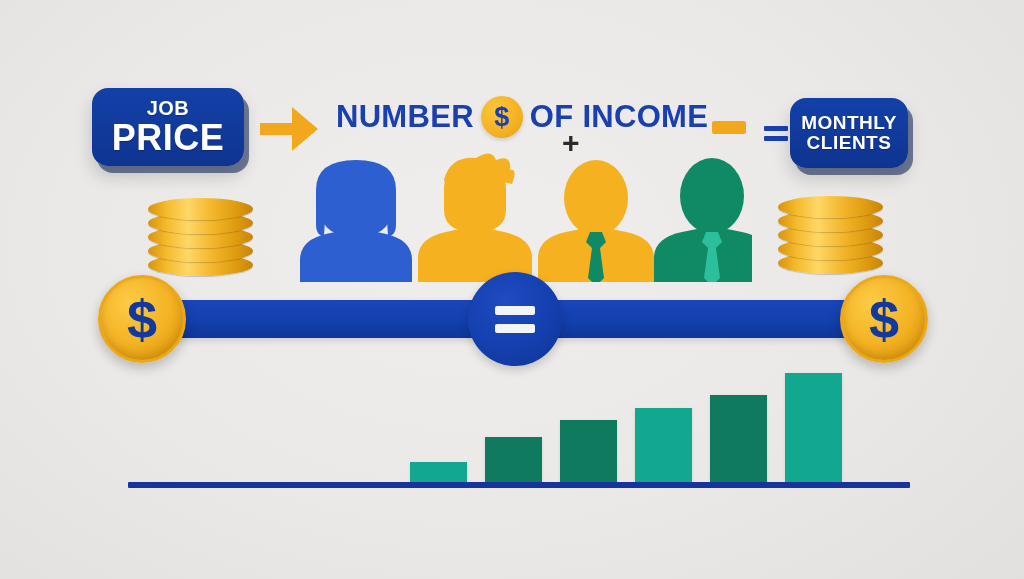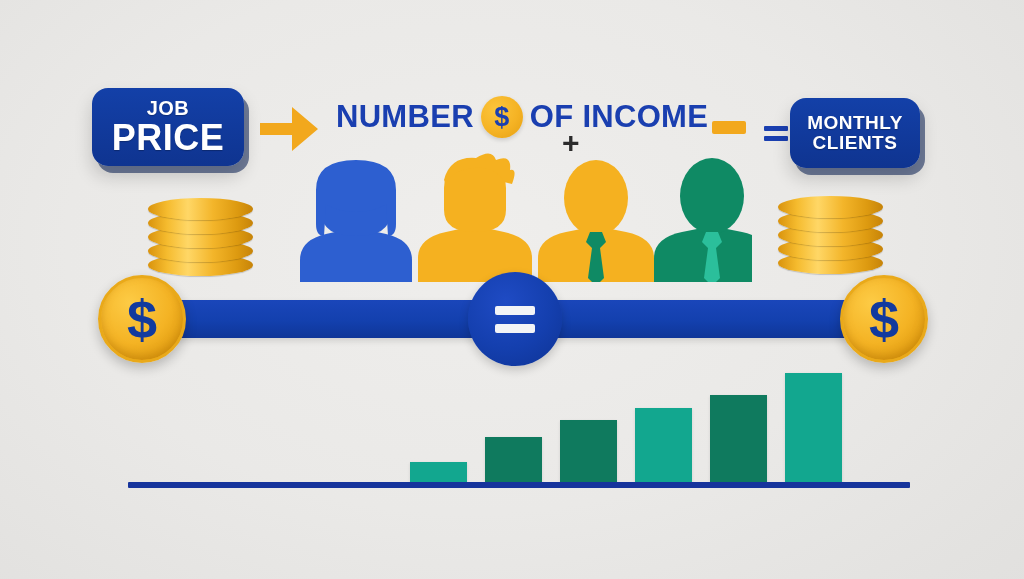--- a/index.html
+++ b/index.html
@@ -21,21 +21,21 @@
     display:flex; flex-direction:column;
     align-items:center; justify-content:center;
     letter-spacing:.5px;
     text-align:center;
     box-shadow: 5px 7px 0 rgba(8,30,80,.55), 0 10px 18px rgba(0,0,0,.18);
     text-shadow: 0 1px 1px rgba(0,0,0,.25);
   }
   .badge .l1 { font-size:20px; font-weight:bold; line-height:1.05; }
   .badge .l2 { font-size:36px; font-weight:bold; line-height:1.05; }
   #job-price-badge { left:92px; top:88px; width:152px; height:78px; }
-  #monthly-income-badge { left:790px; top:98px; width:130px; height:70px; }
+  #monthly-income-badge { left:790px; top:98px; width:118px; height:70px; }
   #monthly-income-badge .l1, #monthly-income-badge .l2 { font-size:19px; font-weight:bold; }
 
   
   .headline {
     position:absolute; left:336px; top:96px;
     display:flex; align-items:center; gap:7px;
     font-size:31px; font-weight:bold; color:#1a3fb0;
     letter-spacing:.3px; white-space:nowrap;
   }
   .coin-inline {

